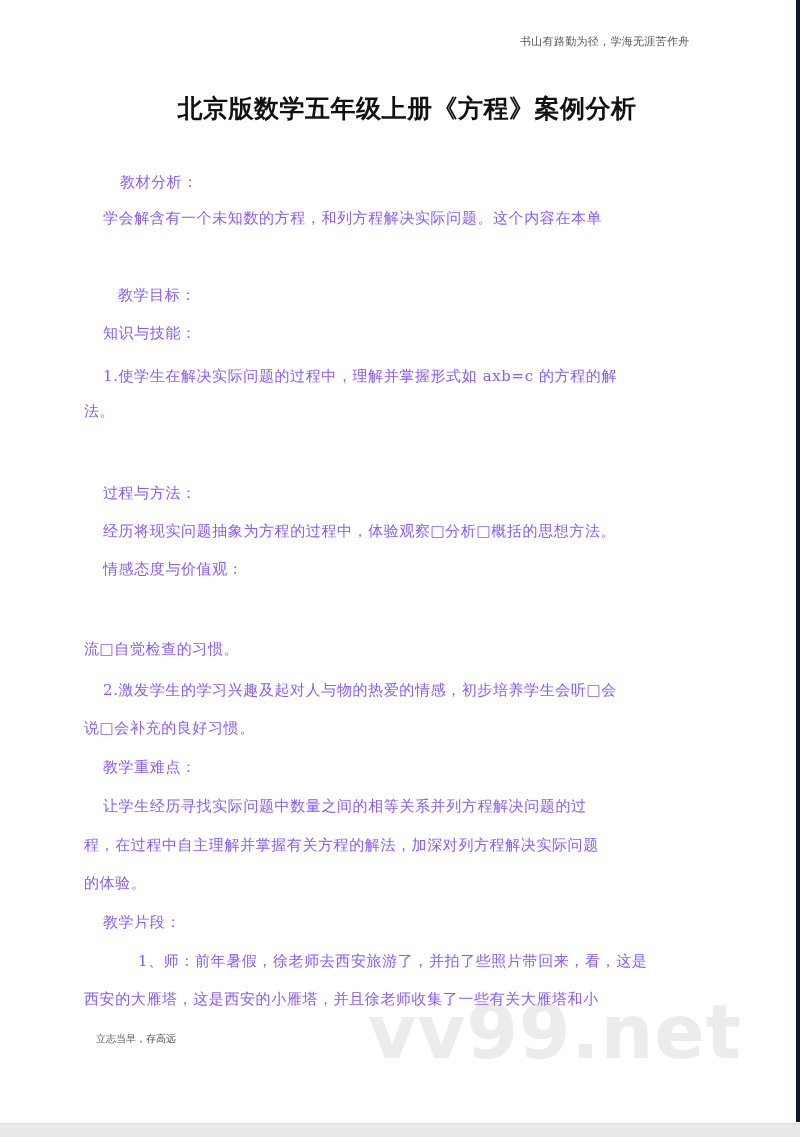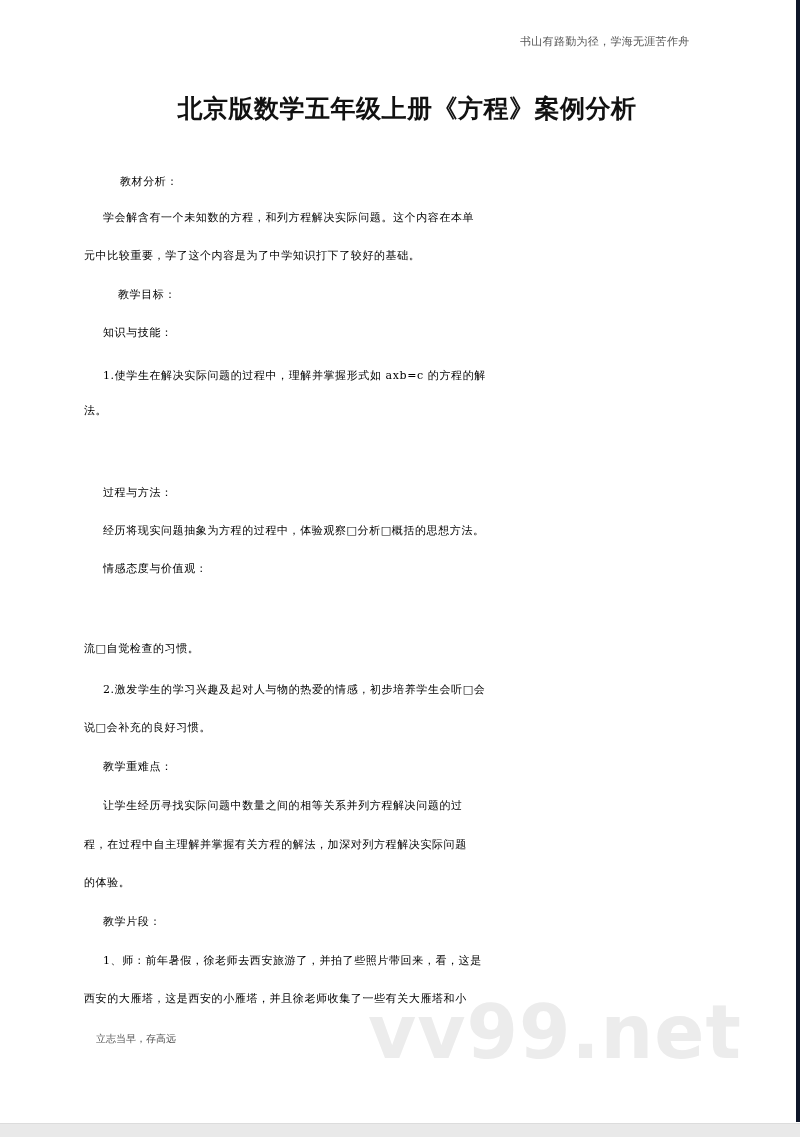--- a/index.html
+++ b/index.html
@@ -52,23 +52,23 @@
       font-weight: bold;
       font-size: 25px;
       color: #111111;
       letter-spacing: 0.5px;
       padding-left: 18px;
       box-sizing: border-box;
     }
     .line {
       position: absolute;
       left: 84px;
-      font-size: 11px;
+      font-size: 15px;
       line-height: 22px;
-      color: #000000;
+      color: #8b5cf6;
       white-space: nowrap;
       letter-spacing: 0.6px;
     }
     .indent1 { left: 103px; }
     .indent-h { left: 120px; }
     .footer-motto {
       position: absolute;
       top: 1032px;
       left: 96px;
       font-size: 10px;
@@ -94,37 +94,36 @@
 <body>
 
 <div class="page">
 
   <div class="header-motto">书山有路勤为径，学海无涯苦作舟</div>
 
   <div class="title">北京版数学五年级上册《方程》案例分析</div>
 
   <div class="line indent-h" style="top:171px;">教材分析：</div>
   <div class="line indent1" style="top:207px;">学会解含有一个未知数的方程，和列方程解决实际问题。这个内容在本单</div>
-  <div class="line" style="top:245px;">元中比较重要，学了这个内容是为了中学知识打下了较好的基础。</div>
   <div class="line indent1" style="top:284px;margin-left:15px;">教学目标：</div>
   <div class="line indent1" style="top:322px;">知识与技能：</div>
   <div class="line indent1" style="top:365px;">1.使学生在解决实际问题的过程中，理解并掌握形式如 axb=c 的方程的解</div>
   <div class="line" style="top:400px;">法。</div>
   <div class="line indent1" style="top:482px;">过程与方法：</div>
   <div class="line indent1" style="top:520px;">经历将现实问题抽象为方程的过程中，体验观察□分析□概括的思想方法。</div>
   <div class="line indent1" style="top:558px;">情感态度与价值观：</div>
   <div class="line" style="top:638px;">流□自觉检查的习惯。</div>
   <div class="line indent1" style="top:679px;">2.激发学生的学习兴趣及起对人与物的热爱的情感，初步培养学生会听□会</div>
   <div class="line" style="top:717px;">说□会补充的良好习惯。</div>
   <div class="line indent1" style="top:756px;">教学重难点：</div>
   <div class="line indent1" style="top:795px;">让学生经历寻找实际问题中数量之间的相等关系并列方程解决问题的过</div>
   <div class="line" style="top:834px;">程，在过程中自主理解并掌握有关方程的解法，加深对列方程解决实际问题</div>
   <div class="line" style="top:872px;">的体验。</div>
   <div class="line indent1" style="top:911px;">教学片段：</div>
-  <div class="line indent1" style="top:950px;">1、师：前年暑假，徐老师去西安旅游了，并拍了些照片带回来，看，这是</div>
+  <div class="line indent1" style="top:950px;margin-left:35px;">1、师：前年暑假，徐老师去西安旅游了，并拍了些照片带回来，看，这是</div>
   <div class="line" style="top:988px;">西安的大雁塔，这是西安的小雁塔，并且徐老师收集了一些有关大雁塔和小</div>
 
   <div class="watermark">vv99.net</div>
 
   <div class="footer-motto">立志当早，存高远</div>
 </div>
 
 <div class="bottom-bar"></div>
 
 </body></html>

